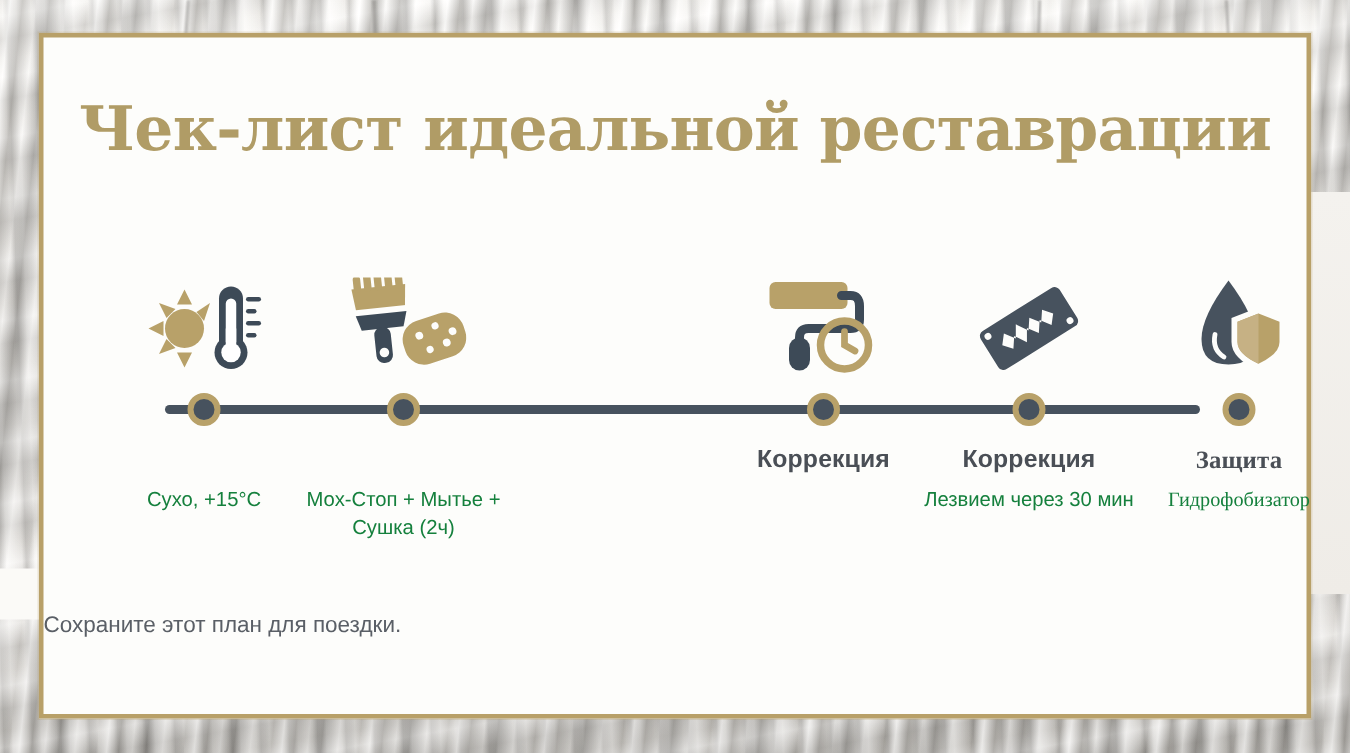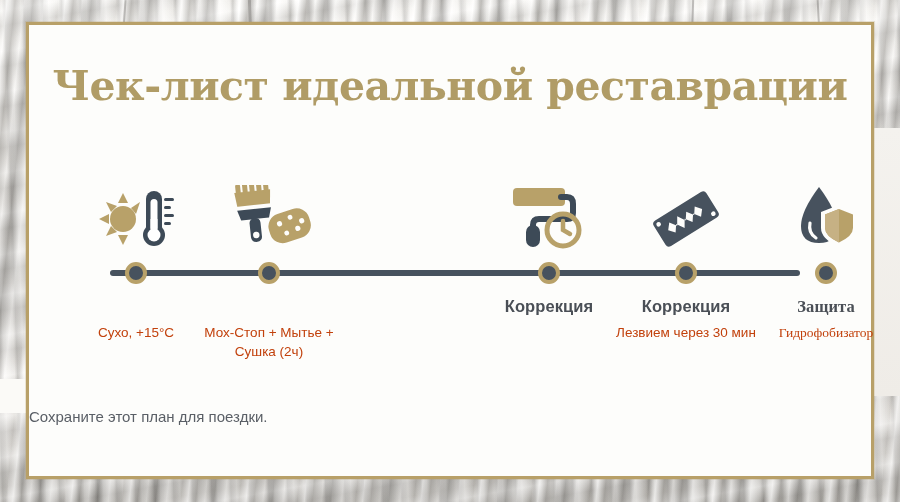--- a/index.html
+++ b/index.html
@@ -147,21 +147,21 @@
     font-weight: 700;
     color: #4a4f56;
     letter-spacing: 0.1px;
   }
   .step-desc {
     position: absolute;
     top: 148px;
     left: 3px; right: 3px;
     font-size: 13.5px;
     line-height: 19px;
-    color: #c2410c;
+    color: #15803d;
   }
 
   
   #footer {
     position: absolute;
     left: 0; right: 0;
     top: 383px;
     text-align: left;
     font-size: 15px;
     color: #5a5f66;

